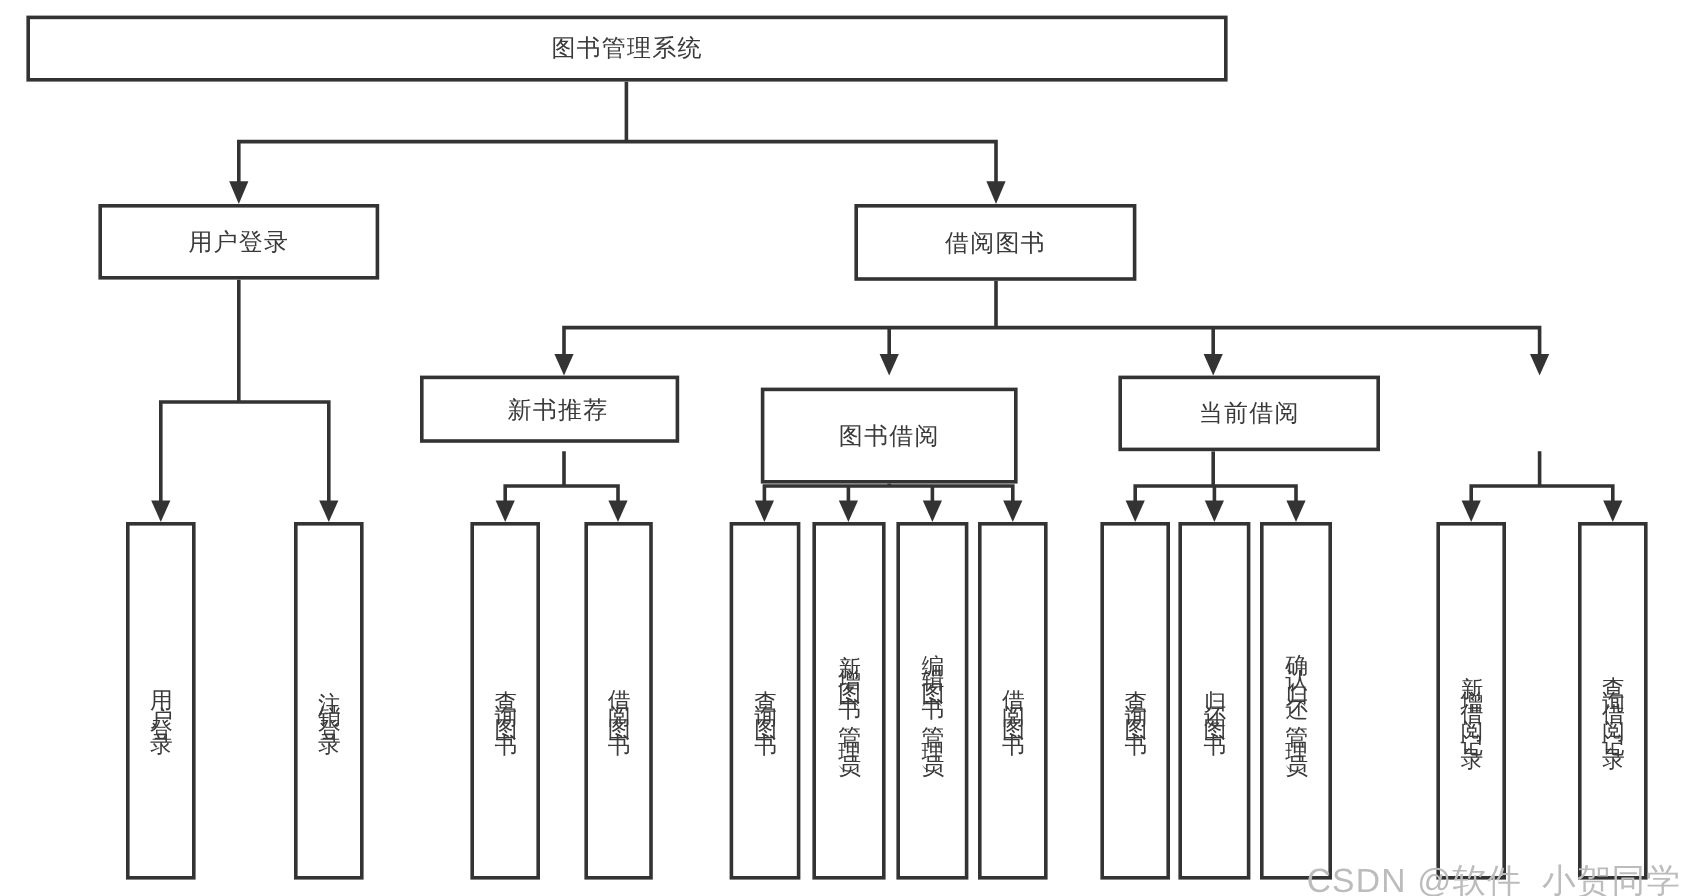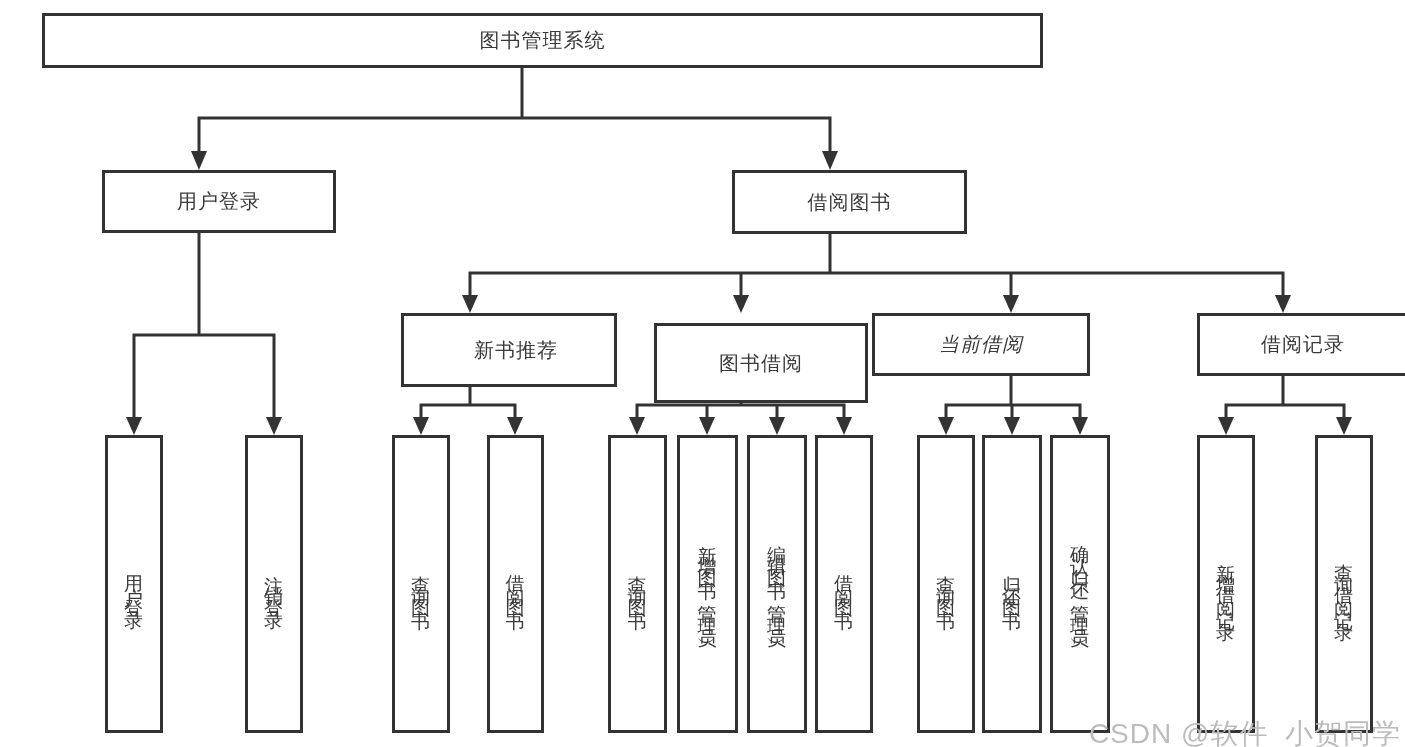--- a/index.html
+++ b/index.html
@@ -24,21 +24,20 @@
     background: #ffffff;
     border: 3px solid #333333;
     display: flex;
     align-items: center;
     justify-content: center;
     font-size: 20px;
     letter-spacing: 1px;
     color: #3a3a3a;
     z-index: 2;
     white-space: nowrap;
-    margin-left: 20px;
   }
   .leaf {
     position: absolute;
     top: 435px;
     height: 298px;
     box-sizing: border-box;
     background: #ffffff;
     border: 3px solid #333333;
     display: flex;
     align-items: center;
@@ -116,31 +115,28 @@
     <span>图书管理系统</span>
   </div>
 
   <div class="node" style="left:82px; top:170px; width:234px; height:63px;">
     <span>用户登录</span>
   </div>
   <div class="node" style="left:712px; top:170px; width:235px; height:64px;">
     <span>借阅图书</span>
   </div>
 
-  <div class="node" style="left:381px; top:313px; width:216px; height:74px;padding-left:14px;">
+  <div class="node" style="left:350px; top:313px; width:216px; height:56px;padding-left:14px;">
     <span>新书推荐</span>
   </div>
   <div class="node" style="left:634px; top:323px; width:214px; height:80px;">
     <span>图书借阅</span>
   </div>
-  <div class="node" style="left:852px; top:313px; width:218px; height:63px;font-style:italic;">
+  <div class="node" style="left:932px; top:313px; width:218px; height:63px;">
     <span>当前借阅</span>
-  </div>
-  <div class="node" style="left:1177px; top:313px; width:212px; height:63px;">
-    <span>借阅记录</span>
   </div>
 
   <div class="leaf" style="left:105px; width:58px;">
     <span class="vtext">用户登录</span>
   </div>
   <div class="leaf" style="left:245px; width:58px;">
     <span class="vtext">注销登录</span>
   </div>
 
   <div class="leaf" style="left:392px; width:58px;">

